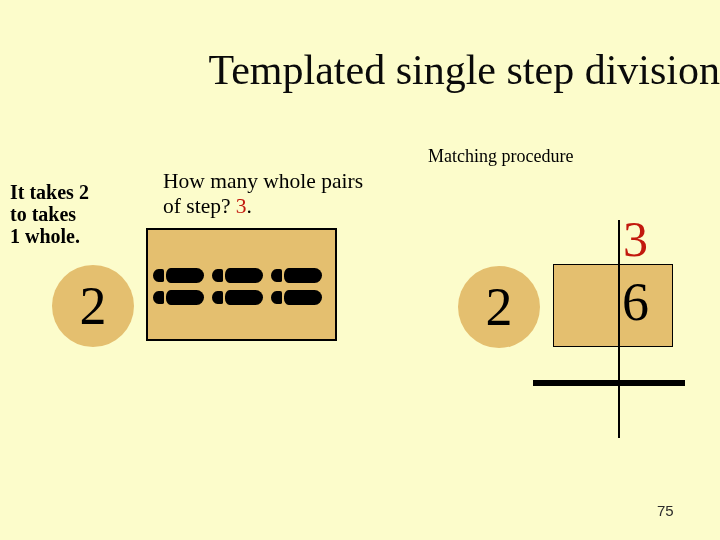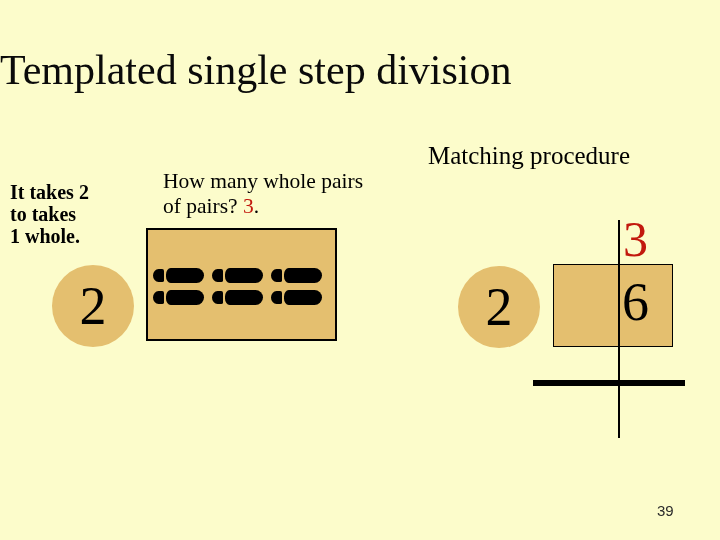--- a/index.html
+++ b/index.html
@@ -7,42 +7,42 @@
     position:relative;
     width:720px;height:540px;
     background:#FCFCCB;
     overflow:hidden;
     font-family:"Liberation Serif","DejaVu Serif",serif;
     color:#000;
   }
   .title{
     position:absolute;
     left:0;top:46px;width:720px;
-    text-align:left;
+    text-align:right;
     font-size:42px;
     line-height:48px;
     color:#0a0a0a;
   }
   .note{
     position:absolute;
     left:10px;top:181px;
     font-size:20px;font-weight:bold;
     line-height:22px;
   }
   .question{
     position:absolute;
     left:163px;top:169px;
     font-size:21.5px;
     line-height:25px;
   }
   .red-num{color:#C2190E;}
   .heading-right{
     position:absolute;
     left:428px;top:143px;
-    font-size:25px;
+    font-size:18px;
     line-height:26px;
   }
   .circle{
     position:absolute;
     width:82px;height:82px;
     border-radius:50%;
     background:#E4BF6F;
     display:flex;align-items:center;justify-content:center;
     font-size:54px;
   }
@@ -122,21 +122,21 @@
   <div class="title">Templated single step division</div>
 
   <div class="note">
     <div>It takes 2</div>
     <div>to takes</div>
     <div>1 whole.</div>
   </div>
 
   <div class="question">
     <div>How many whole pairs</div>
-    <div><span>of pairs? </span><span class="red-num">3</span><span>.</span></div>
+    <div><span>of step? </span><span class="red-num">3</span><span>.</span></div>
   </div>
 
   <div class="circle circle-left">
     <span>2</span>
   </div>
 
   <div class="shoe-box">
       <div class="footprint" style="left: 5px; top: 38px;">
         <span class="heel"></span>
         <span class="sole"></span>
@@ -170,15 +170,15 @@
   <div class="circle circle-right">
     <span>2</span>
   </div>
 
   <div class="division-rect"></div>
   <div class="vline"></div>
   <div class="quotient red-num">3</div>
   <div class="dividend">6</div>
   <div class="answer-line"></div>
 
-  <div class="page-number">39</div>
+  <div class="page-number">75</div>
 
 </div>
 
 </body></html>

